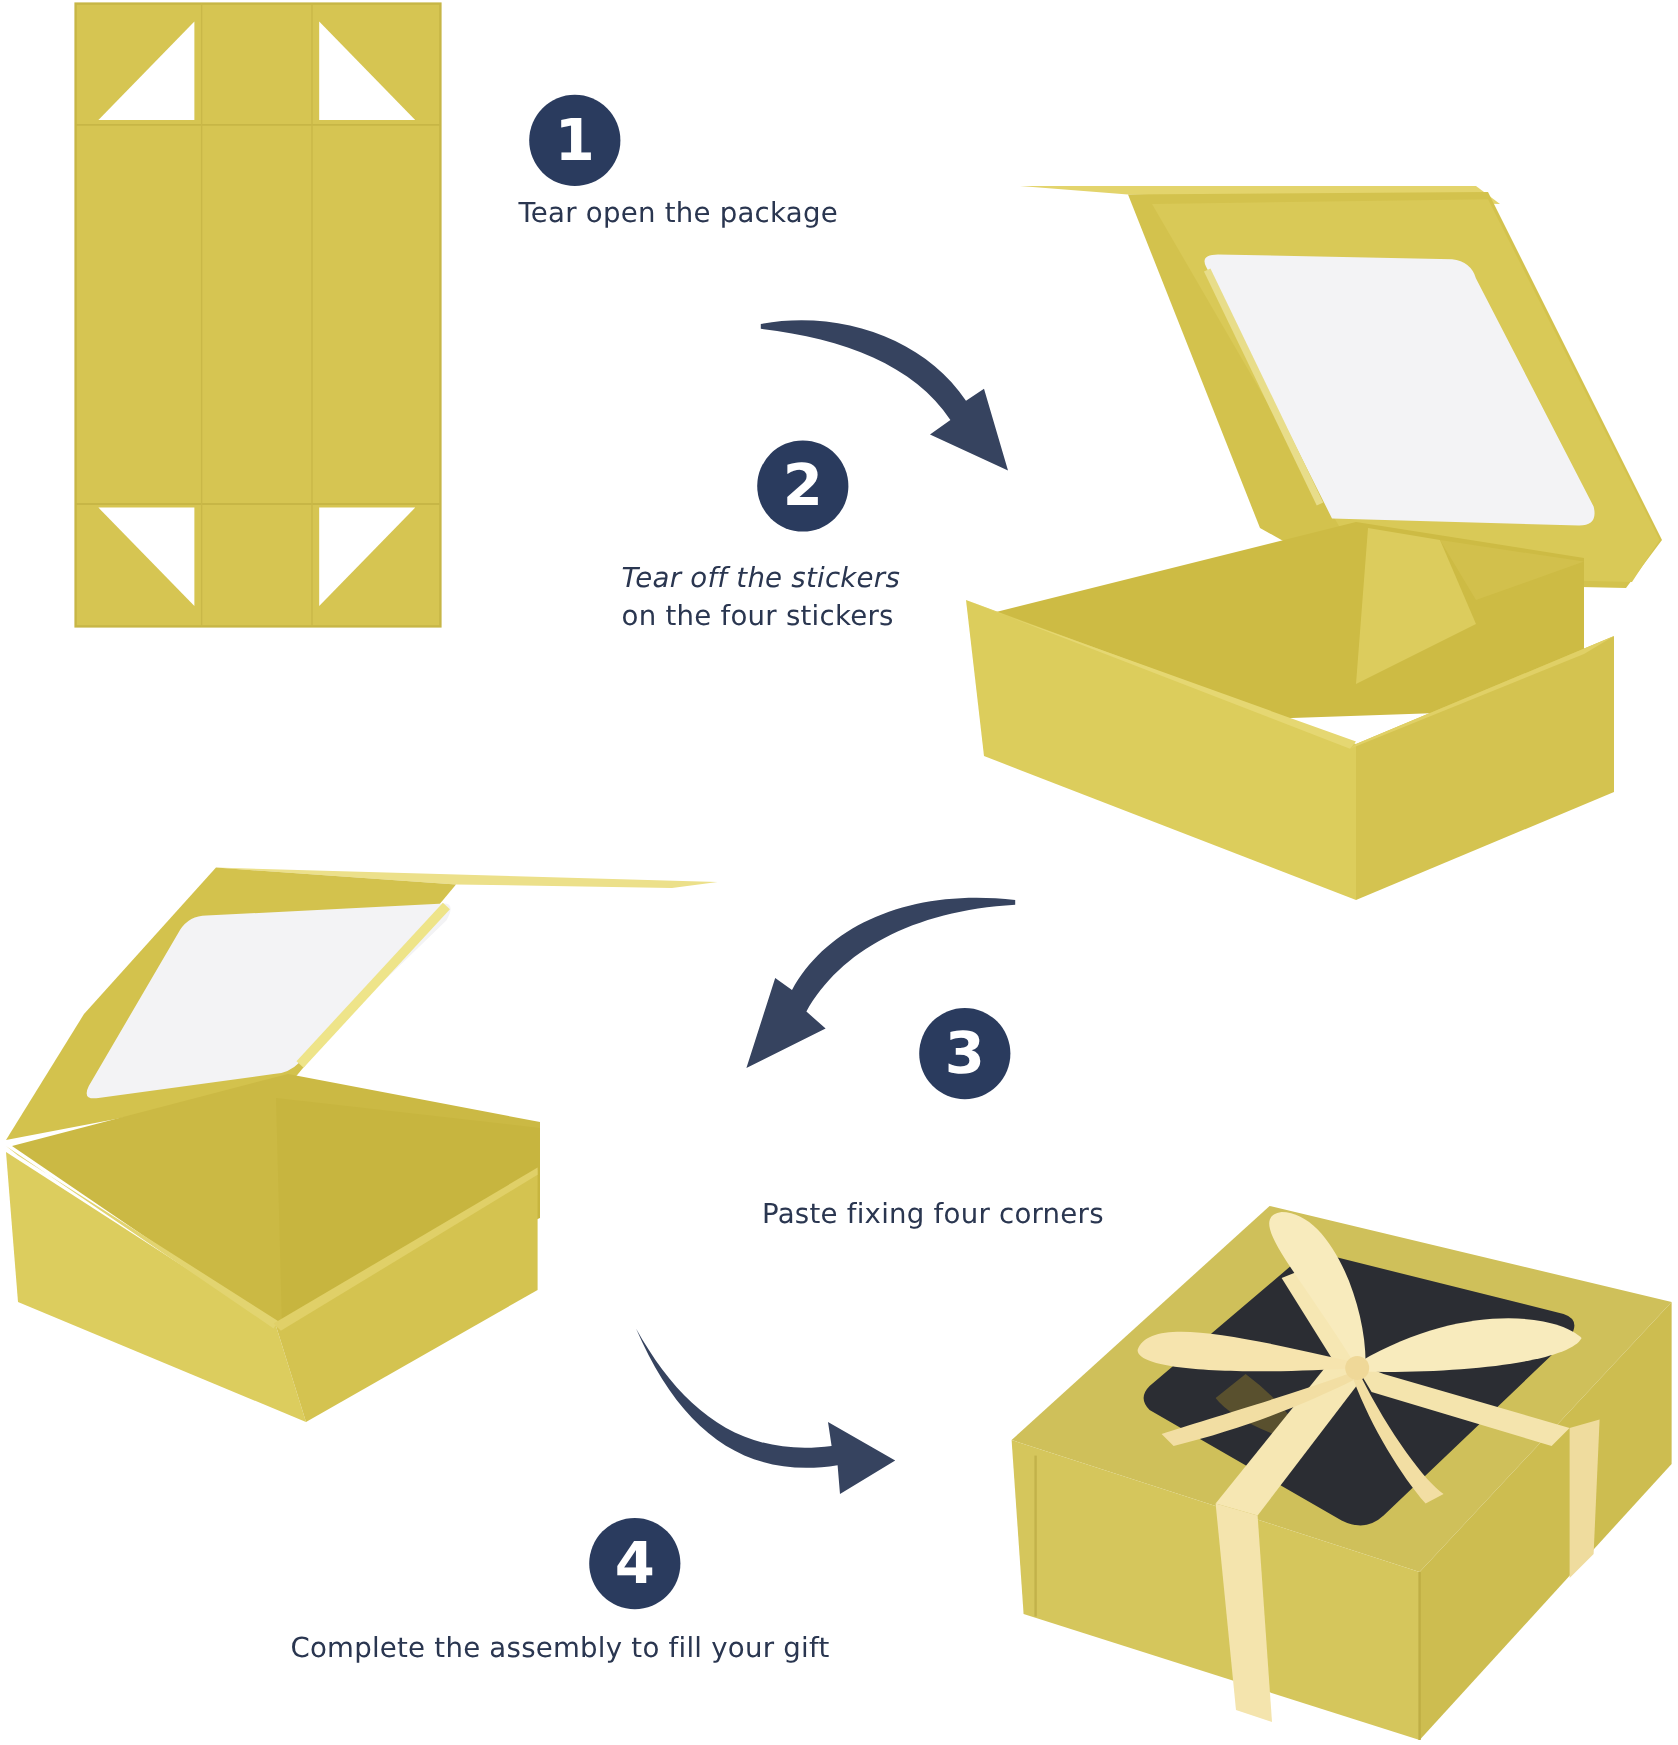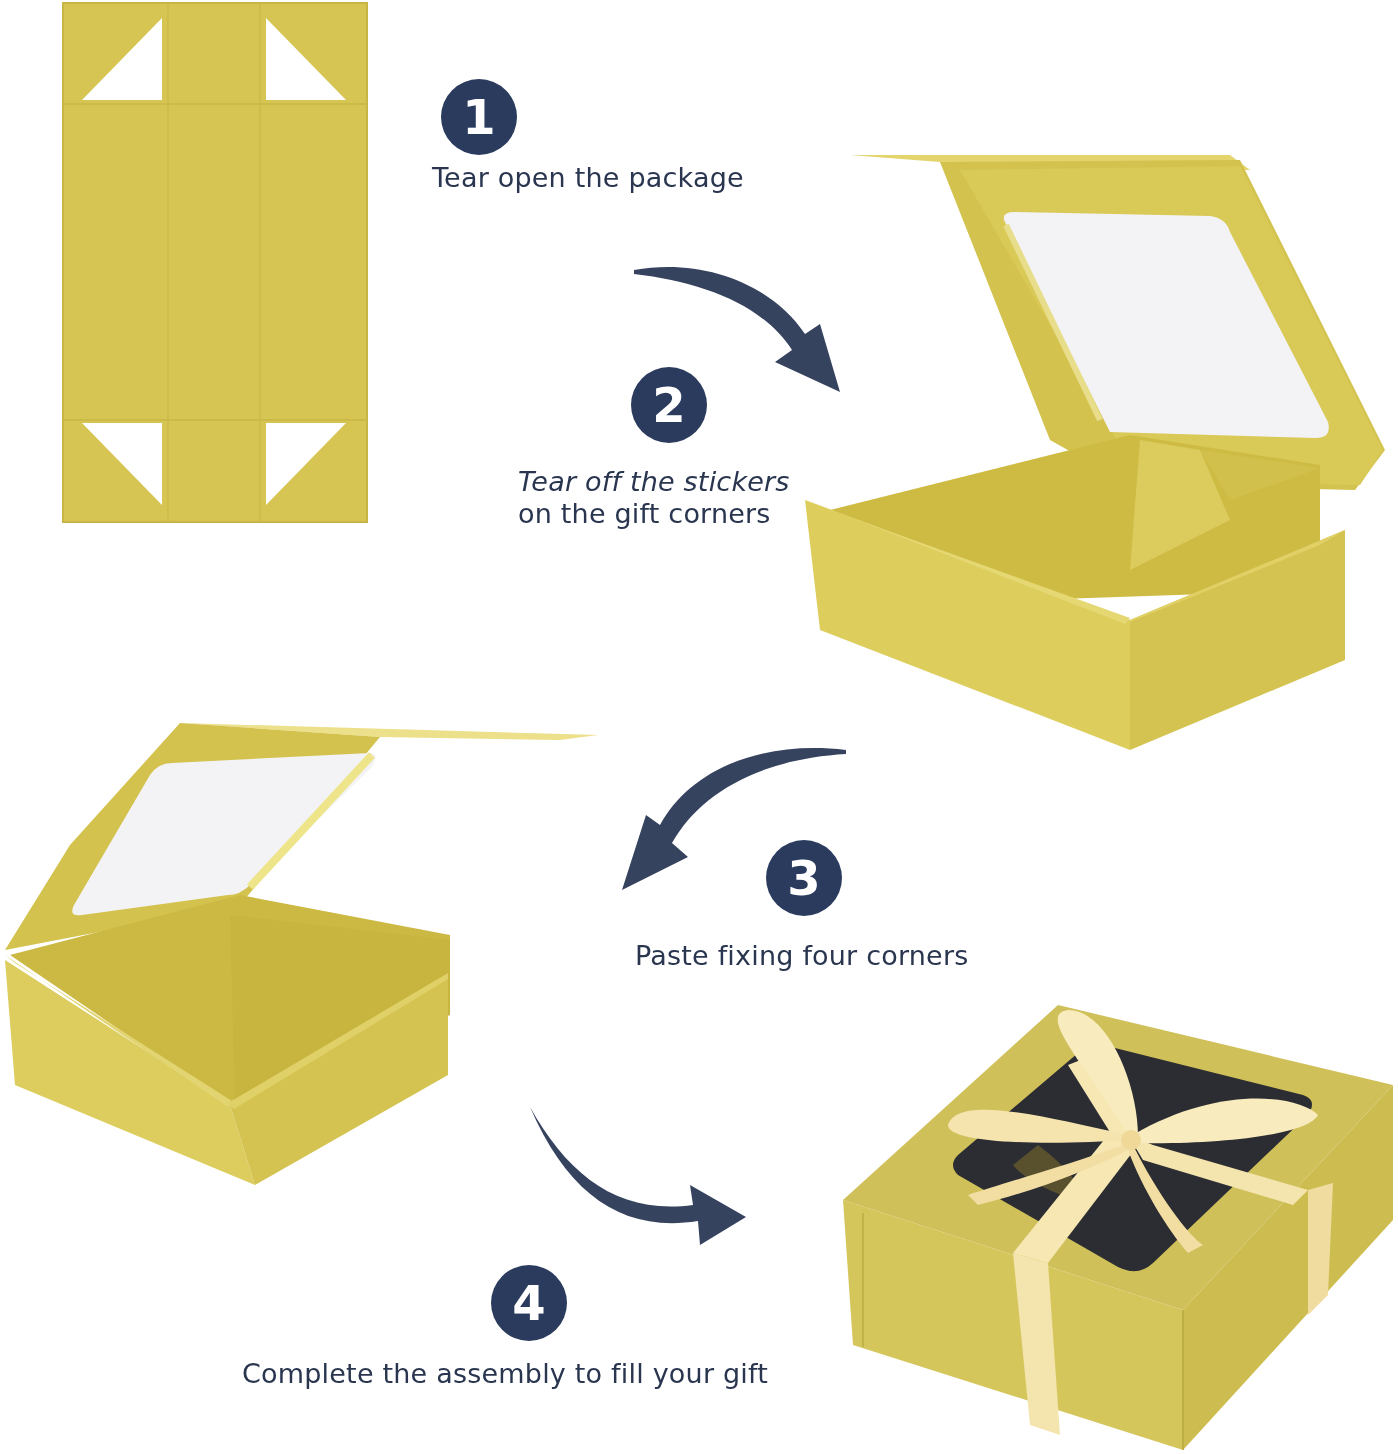--- a/index.html
+++ b/index.html
@@ -1,18 +1,18 @@
 <!DOCTYPE html>
 <html><head>
 <meta charset="utf-8">
 <style>
   html,body{margin:0;padding:0;background:#ffffff;}
   body{width:1398px;height:1454px;position:relative;overflow:hidden;font-family:"DejaVu Sans","Liberation Sans",sans-serif;}
   .badge{position:absolute;width:76px;height:76px;border-radius:50%;background:#2a3b5e;color:#fff;display:flex;align-items:center;justify-content:center;font-family:"DejaVu Sans",sans-serif;font-weight:bold;font-size:48px;line-height:1;}
-  .caption{position:absolute;color:#2a3650;font-family:"DejaVu Sans",sans-serif;font-size:27px;line-height:32px;white-space:nowrap;letter-spacing:0.2px;}
+  .caption{position:absolute;color:#2a3650;font-family:"DejaVu Sans",sans-serif;font-size:23px;line-height:32px;white-space:nowrap;letter-spacing:0.2px;}
   svg{position:absolute;overflow:visible;}
 </style>
 </head>
 <body>
 
 <svg width="310" height="525" style="left:60px;top:0px;" viewBox="0 0 310 525">
   <rect x="3" y="3" width="304" height="519" fill="#d6c552" stroke="#c7b646" stroke-width="2"></rect>
   <line x1="3" y1="104" x2="307" y2="104" stroke="#c7b646" stroke-width="1.5"></line>
   <line x1="3" y1="420" x2="307" y2="420" stroke="#c7b646" stroke-width="1.5"></line>
   <line x1="108" y1="3" x2="108" y2="522" stroke="#c9b848" stroke-width="1.2"></line>
@@ -29,21 +29,21 @@
 <div class="caption" style="left:432px;top:162px;">Tear open the package</div>
 
 <svg width="220" height="140" style="left:630px;top:262px;" viewBox="0 0 220 140">
   <path d="M4,8 C70,-4 140,20 175,72 L190,62 L210,130 L145,100 L162,88 C132,42 72,20 4,12 Z" fill="#36435f"></path>
 </svg>
 
 <div class="badge" style="left:631px;top:367px;">
   <span>2</span>
 </div>
 <div class="caption" style="left:518px;top:466px;font-style:italic;">Tear off the stickers</div>
-<div class="caption" style="left:518px;top:498px;">on the gift corners</div>
+<div class="caption" style="left:518px;top:498px;">on the four stickers</div>
 
 <svg width="560" height="600" style="left:800px;top:150px;" viewBox="0 0 560 600">
 
   <polygon points="50,5 430,5 450,20 140,12" fill="#e3d46c"></polygon>
 
   <polygon points="140,12 440,10 585,300 555,340 330,335 250,290" fill="#d3c24d"></polygon>
   <polygon points="160,20 440,16 583,300 560,335 340,330" fill="#d9c957"></polygon>
 
   <path d="M205,72 Q200,62 215,62 L410,66 Q426,68 430,82 L528,272 Q532,288 516,288 L310,282 Z" fill="#f3f3f5"></path>
   <path d="M206,75 L300,270" stroke="#e8dd8a" stroke-width="6" fill="none"></path>
@@ -80,21 +80,21 @@
   <polygon points="228,388 448,258 448,264 234,394" fill="#e0d068"></polygon>
 </svg>
 
 <svg width="240" height="150" style="left:610px;top:745px;" viewBox="0 0 240 150">
   <path d="M236,5 C150,-5 80,25 50,80 L36,70 L12,145 L78,112 L62,98 C90,48 150,14 236,9 Z" fill="#36435f"></path>
 </svg>
 
 <div class="badge" style="left:766px;top:840px;">
   <span>3</span>
 </div>
-<div class="caption" style="left:635px;top:940px;">Paste fixing four corners</div>
+<div class="caption" style="left:635px;top:996px;">Paste fixing four corners</div>
 
 <svg width="230" height="140" style="left:528px;top:1105px;" viewBox="0 0 230 140">
   <path d="M2,2 C40,70 90,110 165,100 L162,80 L218,112 L172,140 L170,116 C95,128 40,90 2,2 Z" fill="#36435f"></path>
 </svg>
 
 <svg width="560" height="460" style="left:838px;top:995px;" viewBox="0 0 560 460">
 
   <polygon points="5,205 220,10 555,90 345,315" fill="#cfc05a"></polygon>
 
   <path d="M120,160 Q110,170 120,180 L280,272 Q300,282 315,268 L470,120 Q480,105 465,100 L265,50 Q250,46 240,58 Z" fill="#2b2d33"></path>

